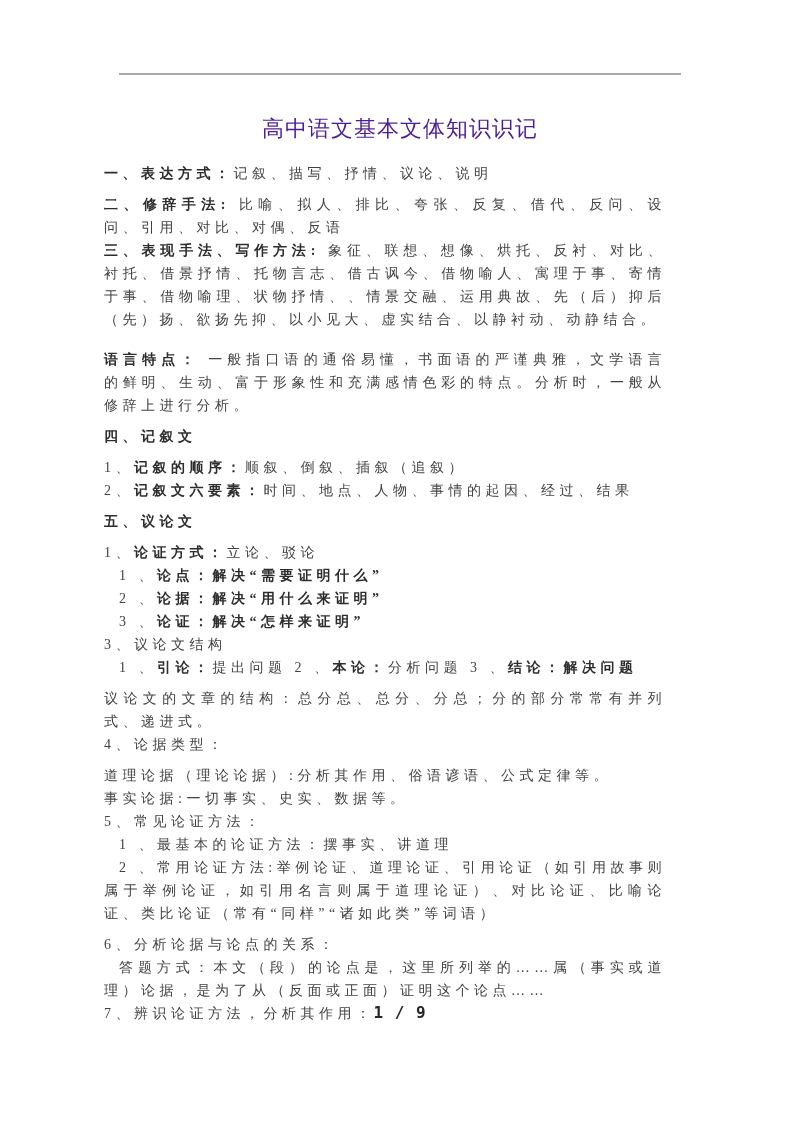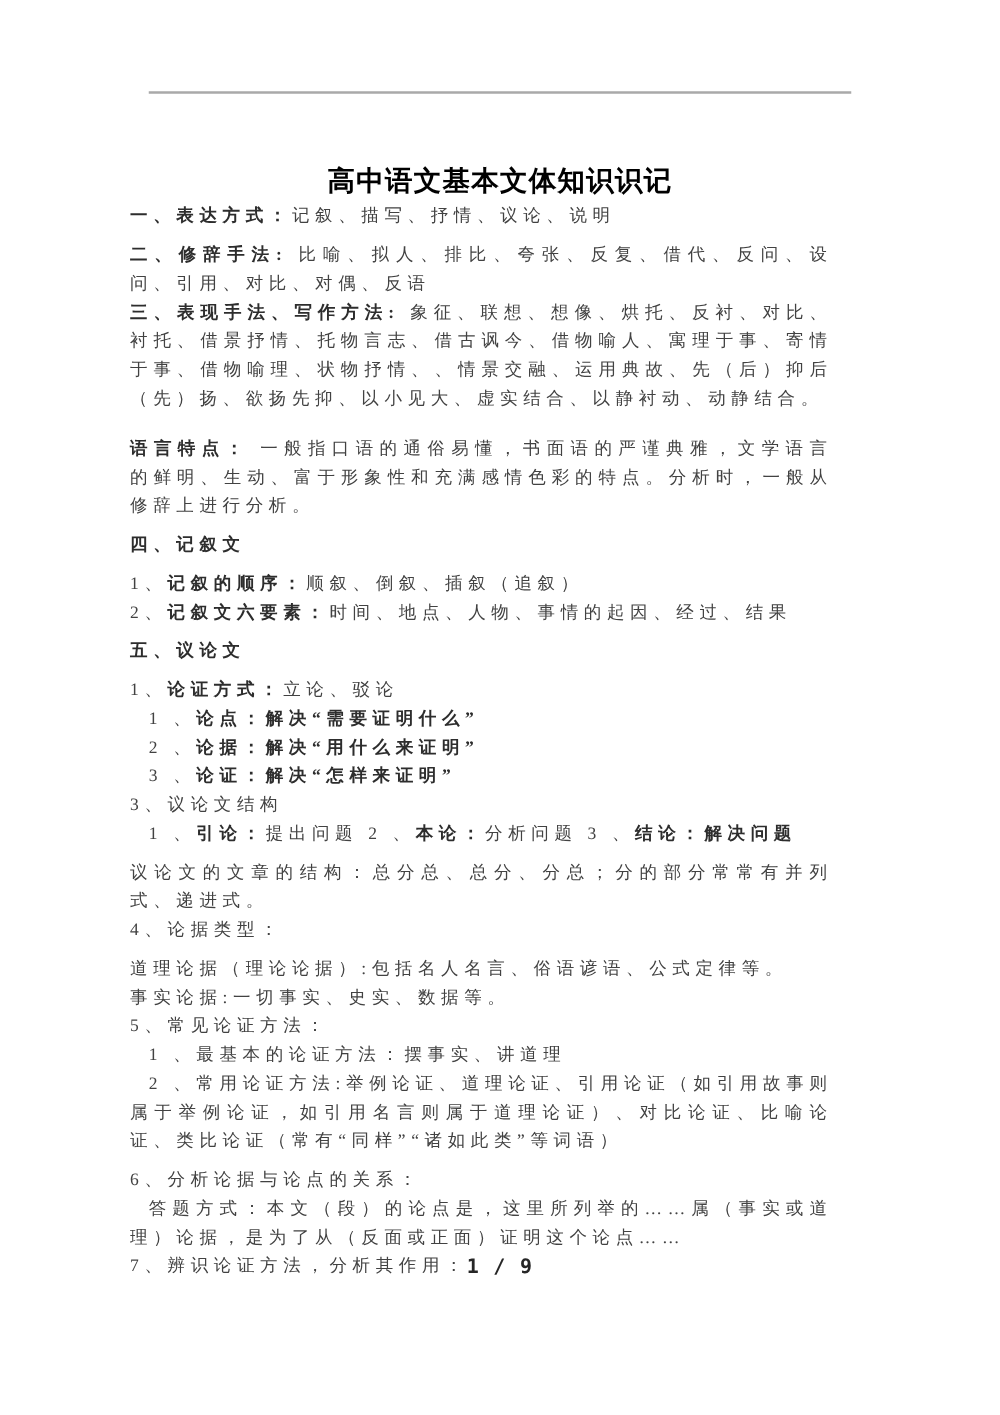--- a/index.html
+++ b/index.html
@@ -21,26 +21,26 @@
     left: 119px;
     width: 562px;
     height: 2px;
     background: #a9a9a9;
   }
   .title {
     position: absolute;
     top: 114px;
     left: 0;
     right: 0;
-    margin: 16px;
+    margin: 0;
     text-align: center;
     font-size: 22px;
-    font-weight: bold;
+    font-weight: normal;
     letter-spacing: 1px;
-    color: #000000;
+    color: #4c1d95;
   }
   .content {
     position: absolute;
     top: 162px;
     left: 104px;
     width: 562px;
     font-size: 14px;
     line-height: 23px;
     letter-spacing: 4.5px;
     color: #424242;
@@ -87,21 +87,21 @@
       <p class="para"><span class="seg">2、</span><span class="seg bold">记叙文六要素：</span><span class="seg">时间、地点、人物、事情的起因、经过、结果</span></p>
       <p class="para gs"><span class="seg bold">五、议论文</span></p>
       <p class="para gs"><span class="seg">1、</span><span class="seg bold">论证方式：</span><span class="seg">立论、驳论</span></p>
       <p class="para ind"><span class="seg">1 、</span><span class="seg bold">论点：解决“需要证明什么”</span></p>
       <p class="para ind"><span class="seg">2 、</span><span class="seg bold">论据：解决“用什么来证明”</span></p>
       <p class="para ind"><span class="seg">3 、</span><span class="seg bold">论证：解决“怎样来证明”</span></p>
       <p class="para"><span class="seg">3、议论文结构</span></p>
       <p class="para ind"><span class="seg">1 、</span><span class="seg bold">引论：</span><span class="seg">提出问题 2 、</span><span class="seg bold">本论：</span><span class="seg">分析问题 3 、</span><span class="seg bold">结论：</span><span class="seg bold">解决问题</span></p>
       <p class="para gs"><span class="seg">议论文的文章的结构：总分总、总分、分总；分的部分常常有并列式、递进式。</span></p>
       <p class="para"><span class="seg">4、论据类型：</span></p>
-      <p class="para gs"><span class="seg">道理论据（理论论据）:包括名人名言、俗语谚语、公式定律等。</span></p>
+      <p class="para gs"><span class="seg">道理论据（理论论据）:分析其作用、俗语谚语、公式定律等。</span></p>
       <p class="para"><span class="seg">事实论据:一切事实、史实、数据等。</span></p>
       <p class="para"><span class="seg">5、常见论证方法：</span></p>
       <p class="para ind"><span class="seg">1 、最基本的论证方法：摆事实、讲道理</span></p>
       <p class="para ind"><span class="seg">2 、常用论证方法:举例论证、道理论证、引用论证（如引用故事则属于举例论证，如引用名言则属于道理论证）、对比论证、比喻论证、类比论证（常有“同样”“诸如此类”等词语）</span></p>
       <p class="para gs"><span class="seg">6、分析论据与论点的关系：</span></p>
       <p class="para ind"><span class="seg">答题方式：本文（段）的论点是，这里所列举的……属（事实或道理）论据，是为了从（反面或正面）证明这个论点……</span></p>
       <p class="para"><span class="seg">7、辨识论证方法，分析其作用：</span></p>
     </div>
   <div class="footer">1 / 9</div>
 </div>

